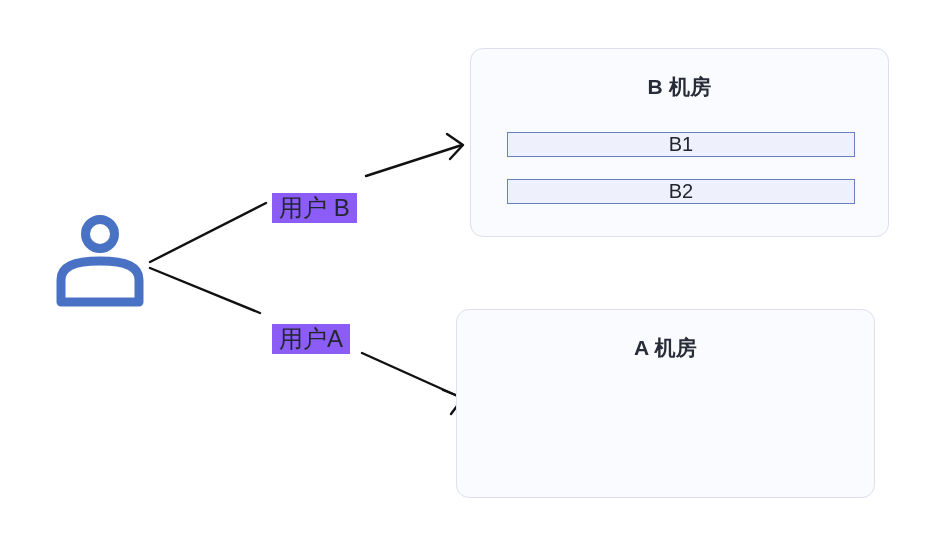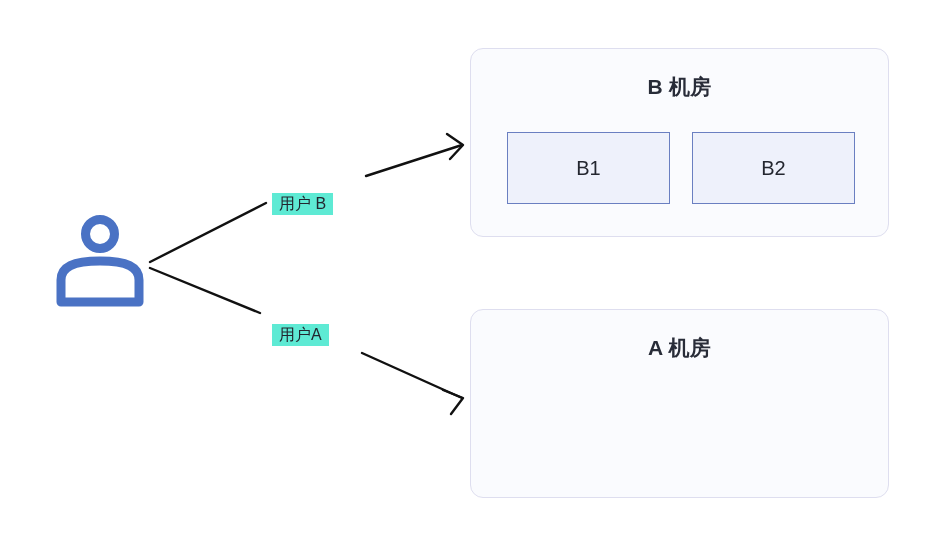--- a/index.html
+++ b/index.html
@@ -38,60 +38,61 @@
     position: absolute;
     left: 52px;
     top: 214px;
     width: 96px;
     height: 94px;
   }
 
   
   .edge-label {
     position: absolute;
-    font-size: 16px;
+    font-size: 24px;
     line-height: 1;
     color: #23262f;
     white-space: nowrap;
-    background: #5eead4;
+    background: #8b5cf6;
     padding: 3px 7px;
   }
   .edge-label.upper { left: 272px; top: 193px; }
   .edge-label.lower { left: 272px; top: 324px; text-align: center; }
 
   
   .room {
     position: absolute;
     box-sizing: border-box;
     background: #fafbfe;
     border: 1.5px solid #dedeef;
     border-radius: 13px;
   }
   .room.room-b { left: 470px; top: 48px;  width: 419px; height: 189px; padding-left: 12px; }
-  .room.room-a { left: 470px; top: 309px; width: 419px; height: 189px; text-decoration: underline; }
+  .room.room-a { left: 456px; top: 309px; width: 419px; height: 189px; text-decoration: underline; }
 
   .room-title {
     position: absolute;
     left: 0;
     right: 0;
     top: 24px;
     text-align: center;
     font-size: 21px;
     font-weight: bold;
     color: #282c38;
     letter-spacing: 0.2px;
   }
 
   .node-row {
     position: absolute;
     left: 36px;
     right: 33px;
     top: 83px;
     display: flex;
     gap: 22px;
+    flex-direction: column;
   }
 
   .node {
     box-sizing: border-box;
     flex: 1 1 0;
     height: 72px;
     background: #eef1fb;
     border: 1.5px solid #6a7fc1;
     display: flex;
     align-items: center;

